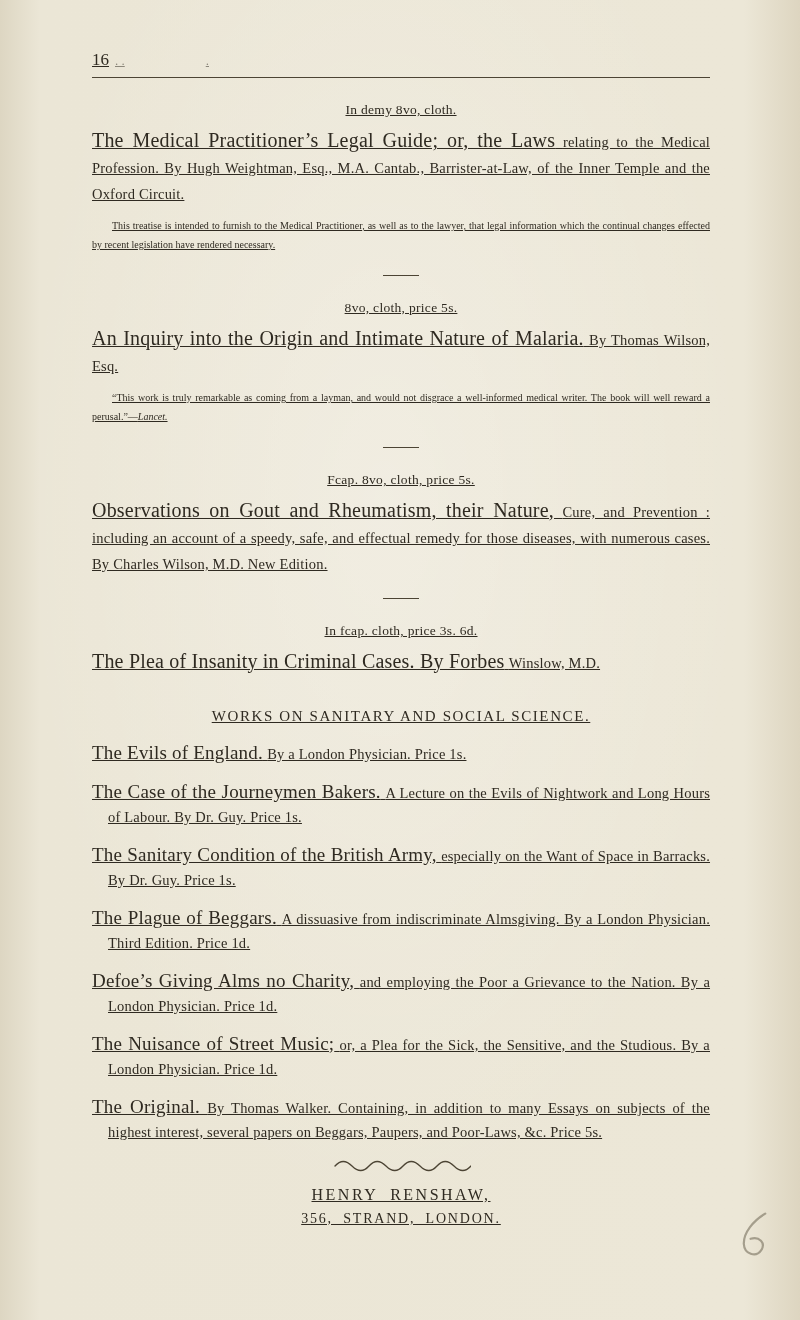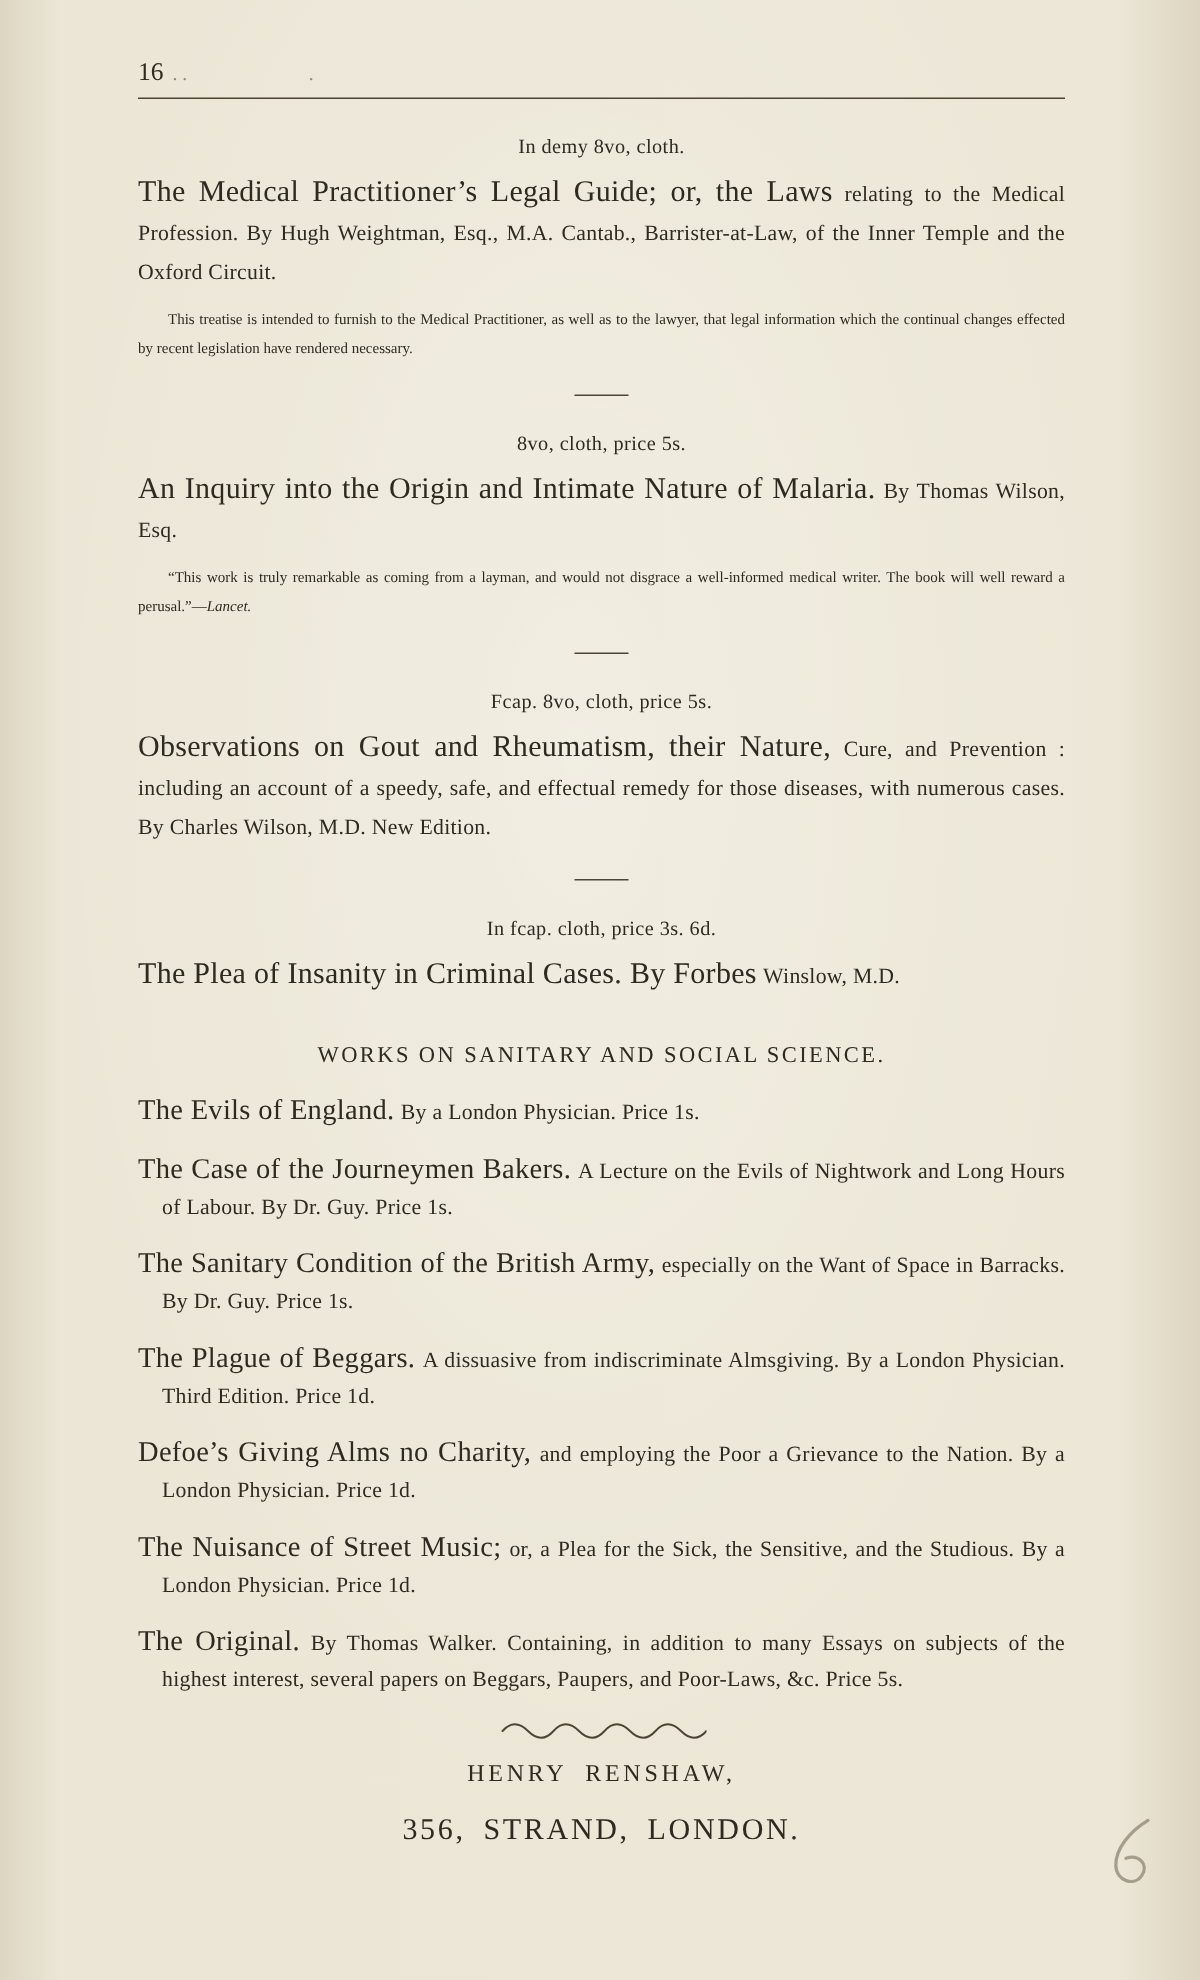--- a/index.html
+++ b/index.html
@@ -10,21 +10,21 @@
     color:#2f2a21;
   }
   .page{
     position:relative;width:800px;height:1320px;overflow:hidden;
     background:
       radial-gradient(ellipse at 48% 38%, rgba(255,255,255,.28), rgba(255,255,255,0) 62%),
       linear-gradient(90deg,#ddd6c2 0%,#ebe6d6 5%,#ece7d7 93%,#ddd5c0 100%),
       linear-gradient(180deg,#e7e1cf 0%,#ece7d7 8%,#ece7d7 92%,#e2dbc7 100%),
       #eae5d5;
   }
-  .content{position:absolute;left:92px;top:38px;width:618px;}
+  .content{position:absolute;left:92px;top:50px;width:618px;text-decoration:underline;}
 
   
   .header{display:flex;align-items:baseline;font-size:17px;}
   .pageno{min-width:14px;}
   .page-dots{opacity:.5;font-size:13px;margin-left:6px;width:40px;}
   .runtitle{flex:1;text-align:center;font-style:italic;font-size:17.5px;letter-spacing:.4px;}
   .hspacer{width:54px;text-align:right;opacity:.5;font-size:13px;}
   .header-rule{border-bottom:1.6px solid #4c4434;margin-top:7px;}
 
   
@@ -38,21 +38,21 @@
 
   
   .section-head{text-align:center;font-size:15px;letter-spacing:1.6px;margin:32px 0 16px;}
   .item{margin:0 0 14px;padding-left:16px;text-indent:-16px;text-align:justify;line-height:24px;letter-spacing:.2px;}
   .item .lead{font-size:19px;}
   .item .rest{font-size:14.5px;}
 
   
   .flourish{text-align:center;margin-top:14px;height:16px;}
   .footer-name{text-align:center;font-size:16px;letter-spacing:2.5px;word-spacing:6px;margin-top:12px;}
-  .footer-addr{text-align:center;font-size:20px;letter-spacing:1.8px;word-spacing:5px;margin-top:17px;}
+  .footer-addr{text-align:center;font-size:14px;letter-spacing:1.8px;word-spacing:5px;margin-top:7px;}
 
   
   .pencil{position:absolute;right:30px;top:1208px;opacity:.75;transform:rotate(8deg);}
 </style>
 </head>
 <body>
 
 <div class="page">
   <div class="content">
 

